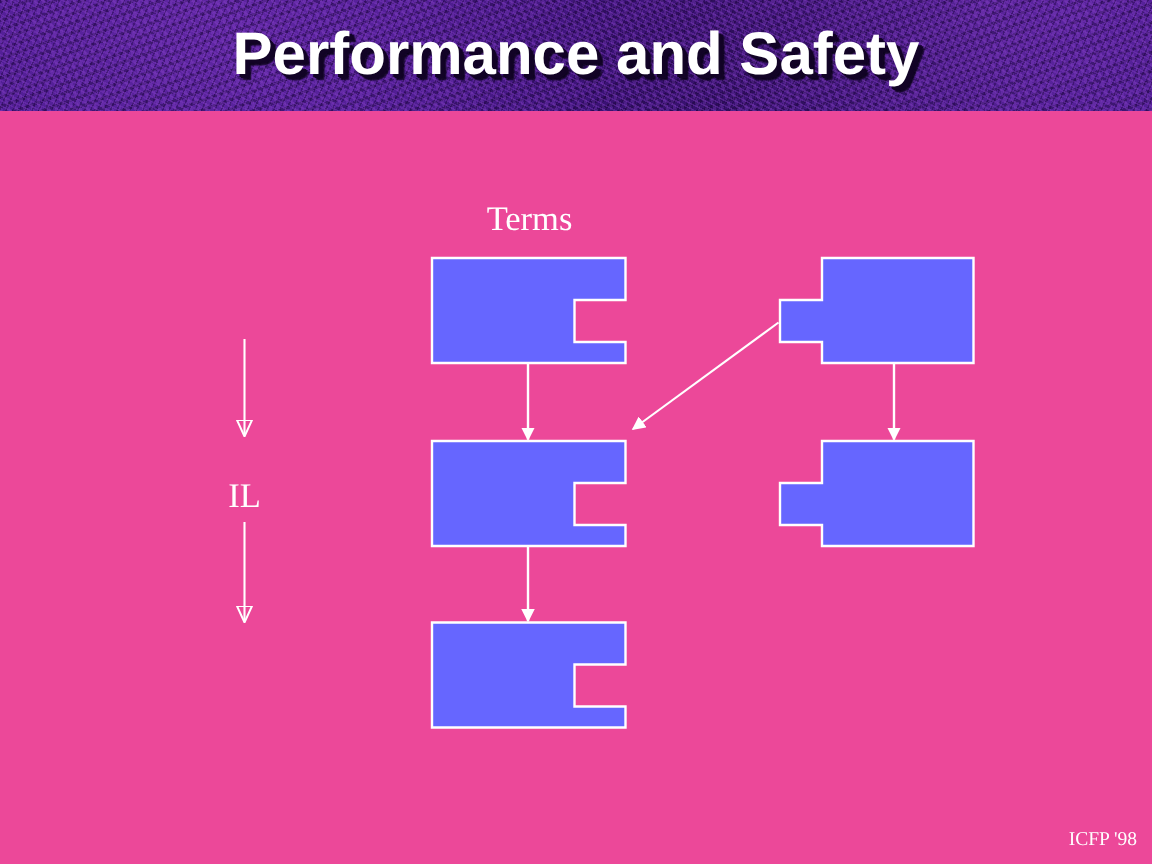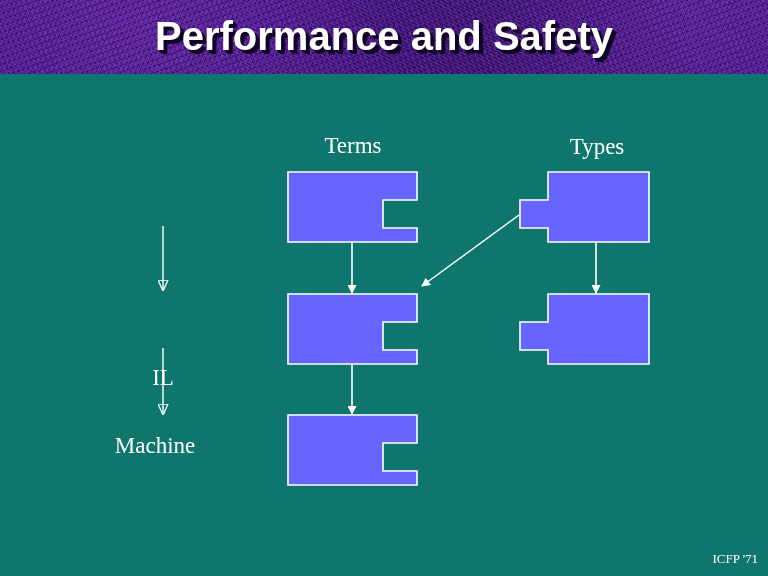--- a/index.html
+++ b/index.html
@@ -5,21 +5,21 @@
 <style>
   html, body {
     margin: 0;
     padding: 0;
     background: #000000;
   }
   #slide {
     position: relative;
     width: 768px;
     height: 576px;
-    background: #0f766e;
+    background: #ec4899;
     overflow: hidden;
     font-family: "Liberation Serif", "DejaVu Serif", serif;
   }
 
   
   #title-banner {
     position: absolute;
     left: 0; top: 0;
     width: 768px;
     height: 74px;
@@ -144,26 +144,24 @@
 
       <line x1="352" y1="360" x2="352" y2="410" stroke="#ffffff" stroke-width="1.6" marker-end="url(#arrowhead-filled)"></line>
 
       <line x1="596" y1="238" x2="596" y2="289" stroke="#ffffff" stroke-width="1.6" marker-end="url(#arrowhead-filled)"></line>
 
       <line x1="519" y1="211" x2="422" y2="282" stroke="#ffffff" stroke-width="1.4" marker-end="url(#arrowhead-filled)"></line>
     </svg>
 
     <div class="col-header" style="left:303px; top:129px; width:100px;">Terms</div>
 
-    <div class="col-header" style="left:547px; top:130px; width:100px;">Types</div>
 
 
-    <div class="row-label" style="left:83px; top:314px; width:160px;margin-top:47px;">IL</div>
+    <div class="row-label" style="left:83px; top:314px; width:160px;">IL</div>
 
-    <div class="row-label" style="left:75px; top:429px; width:160px;">Machine</div>
 
   </div>
 
   <div id="footer-page-number">12</div>
 
-  <div id="footer-conference">ICFP '71</div>
+  <div id="footer-conference">ICFP '98</div>
 
 </div>
 
 </body></html>

